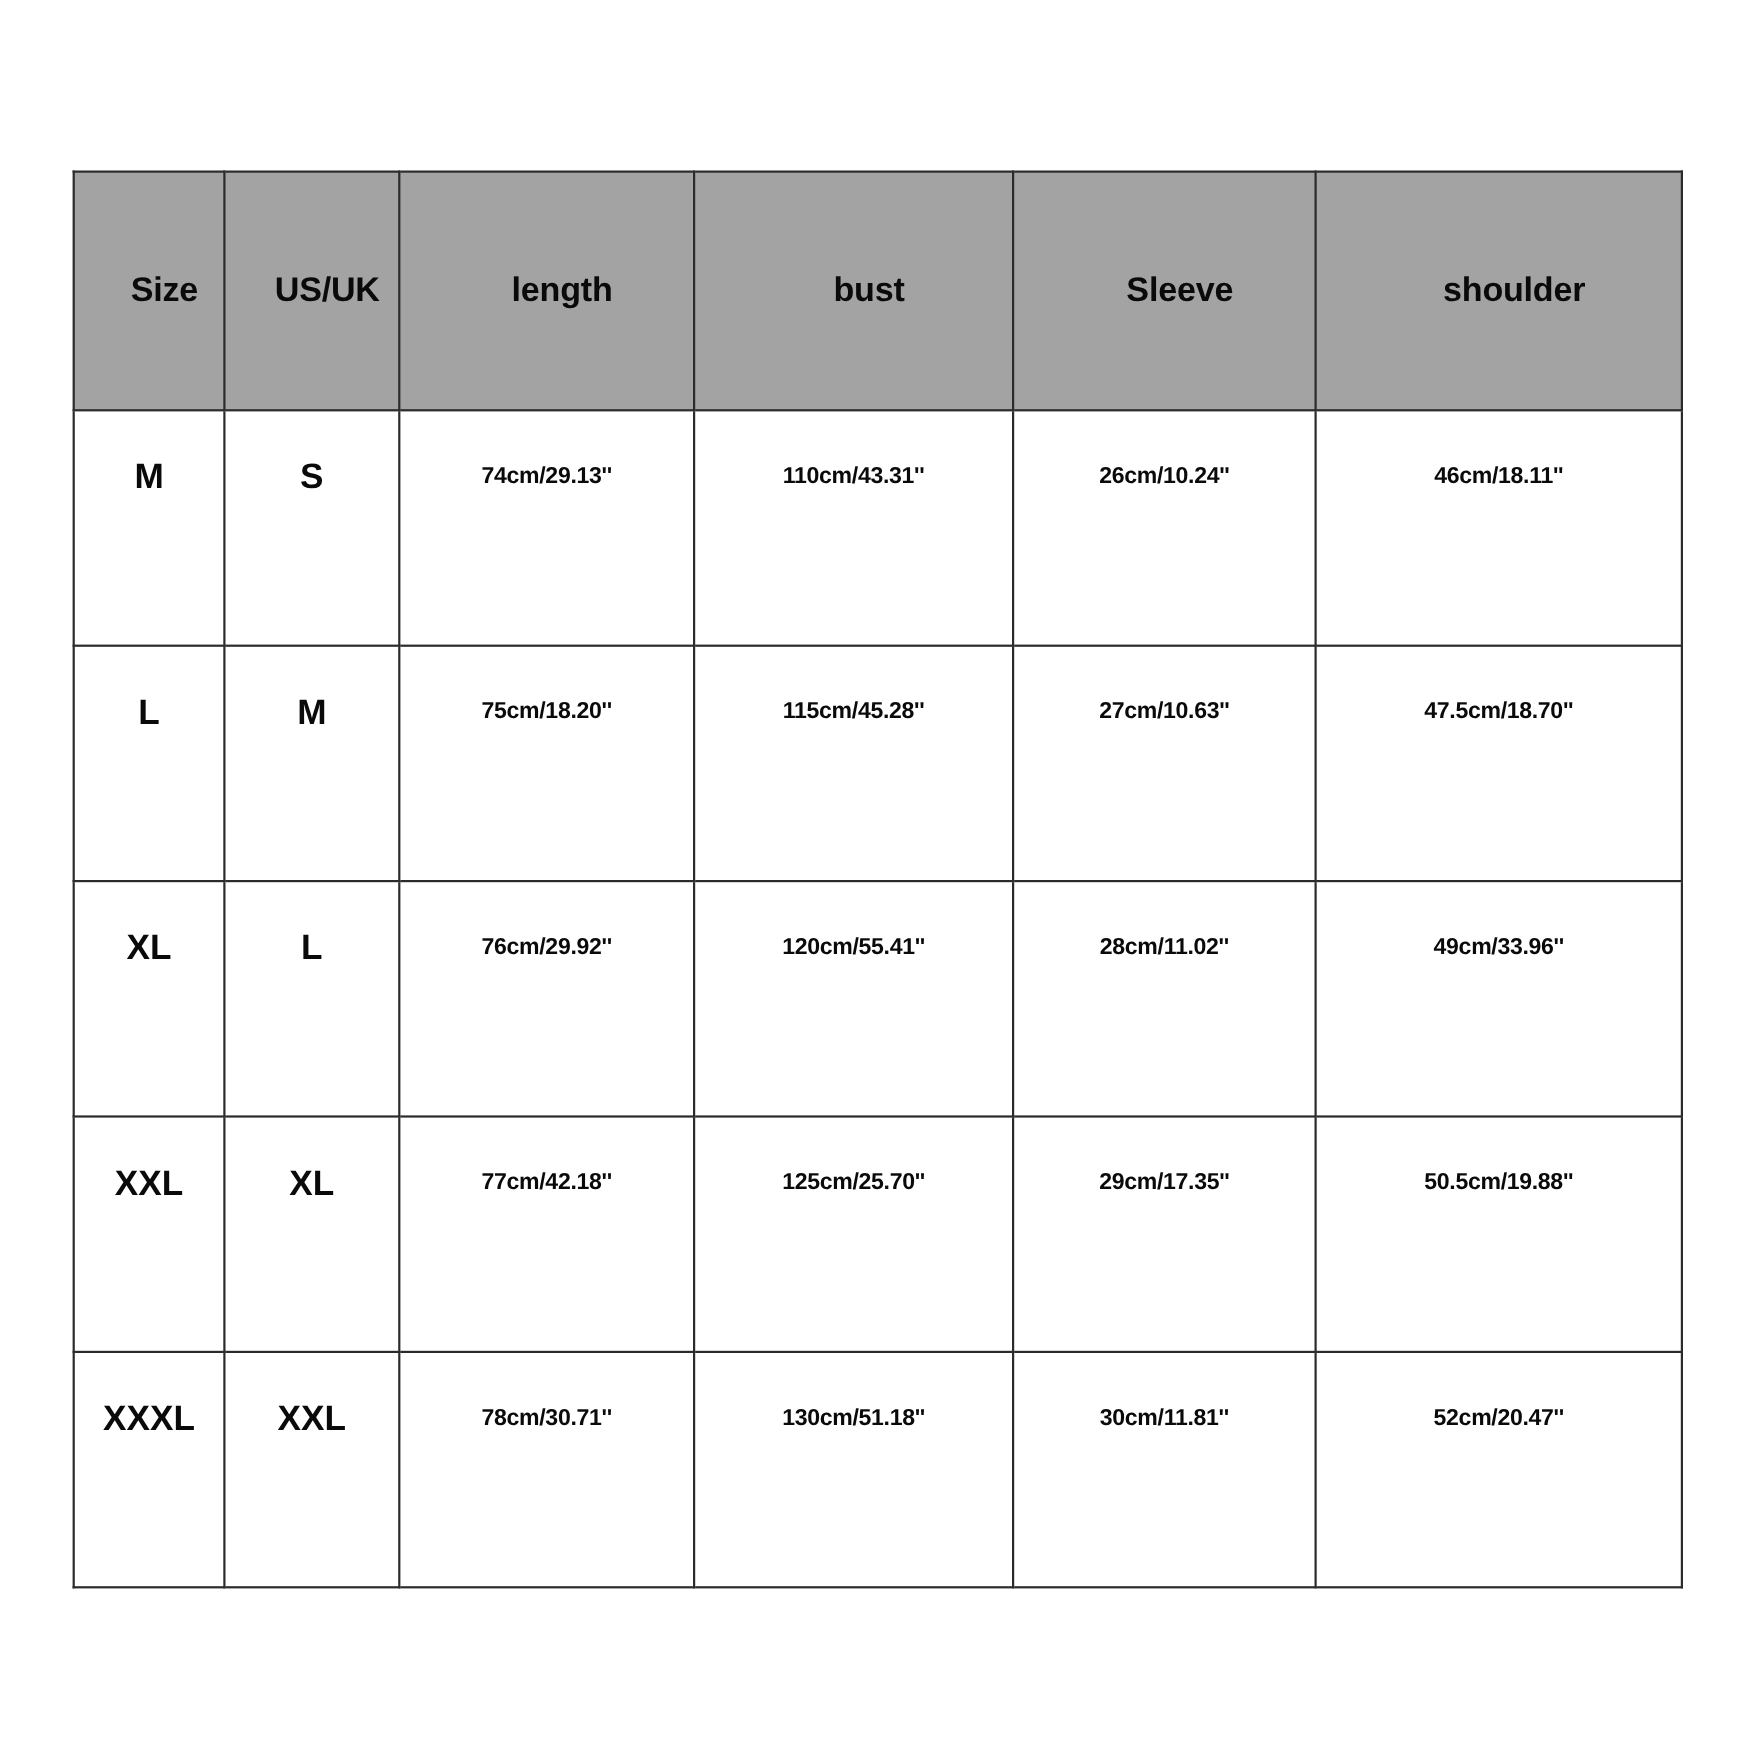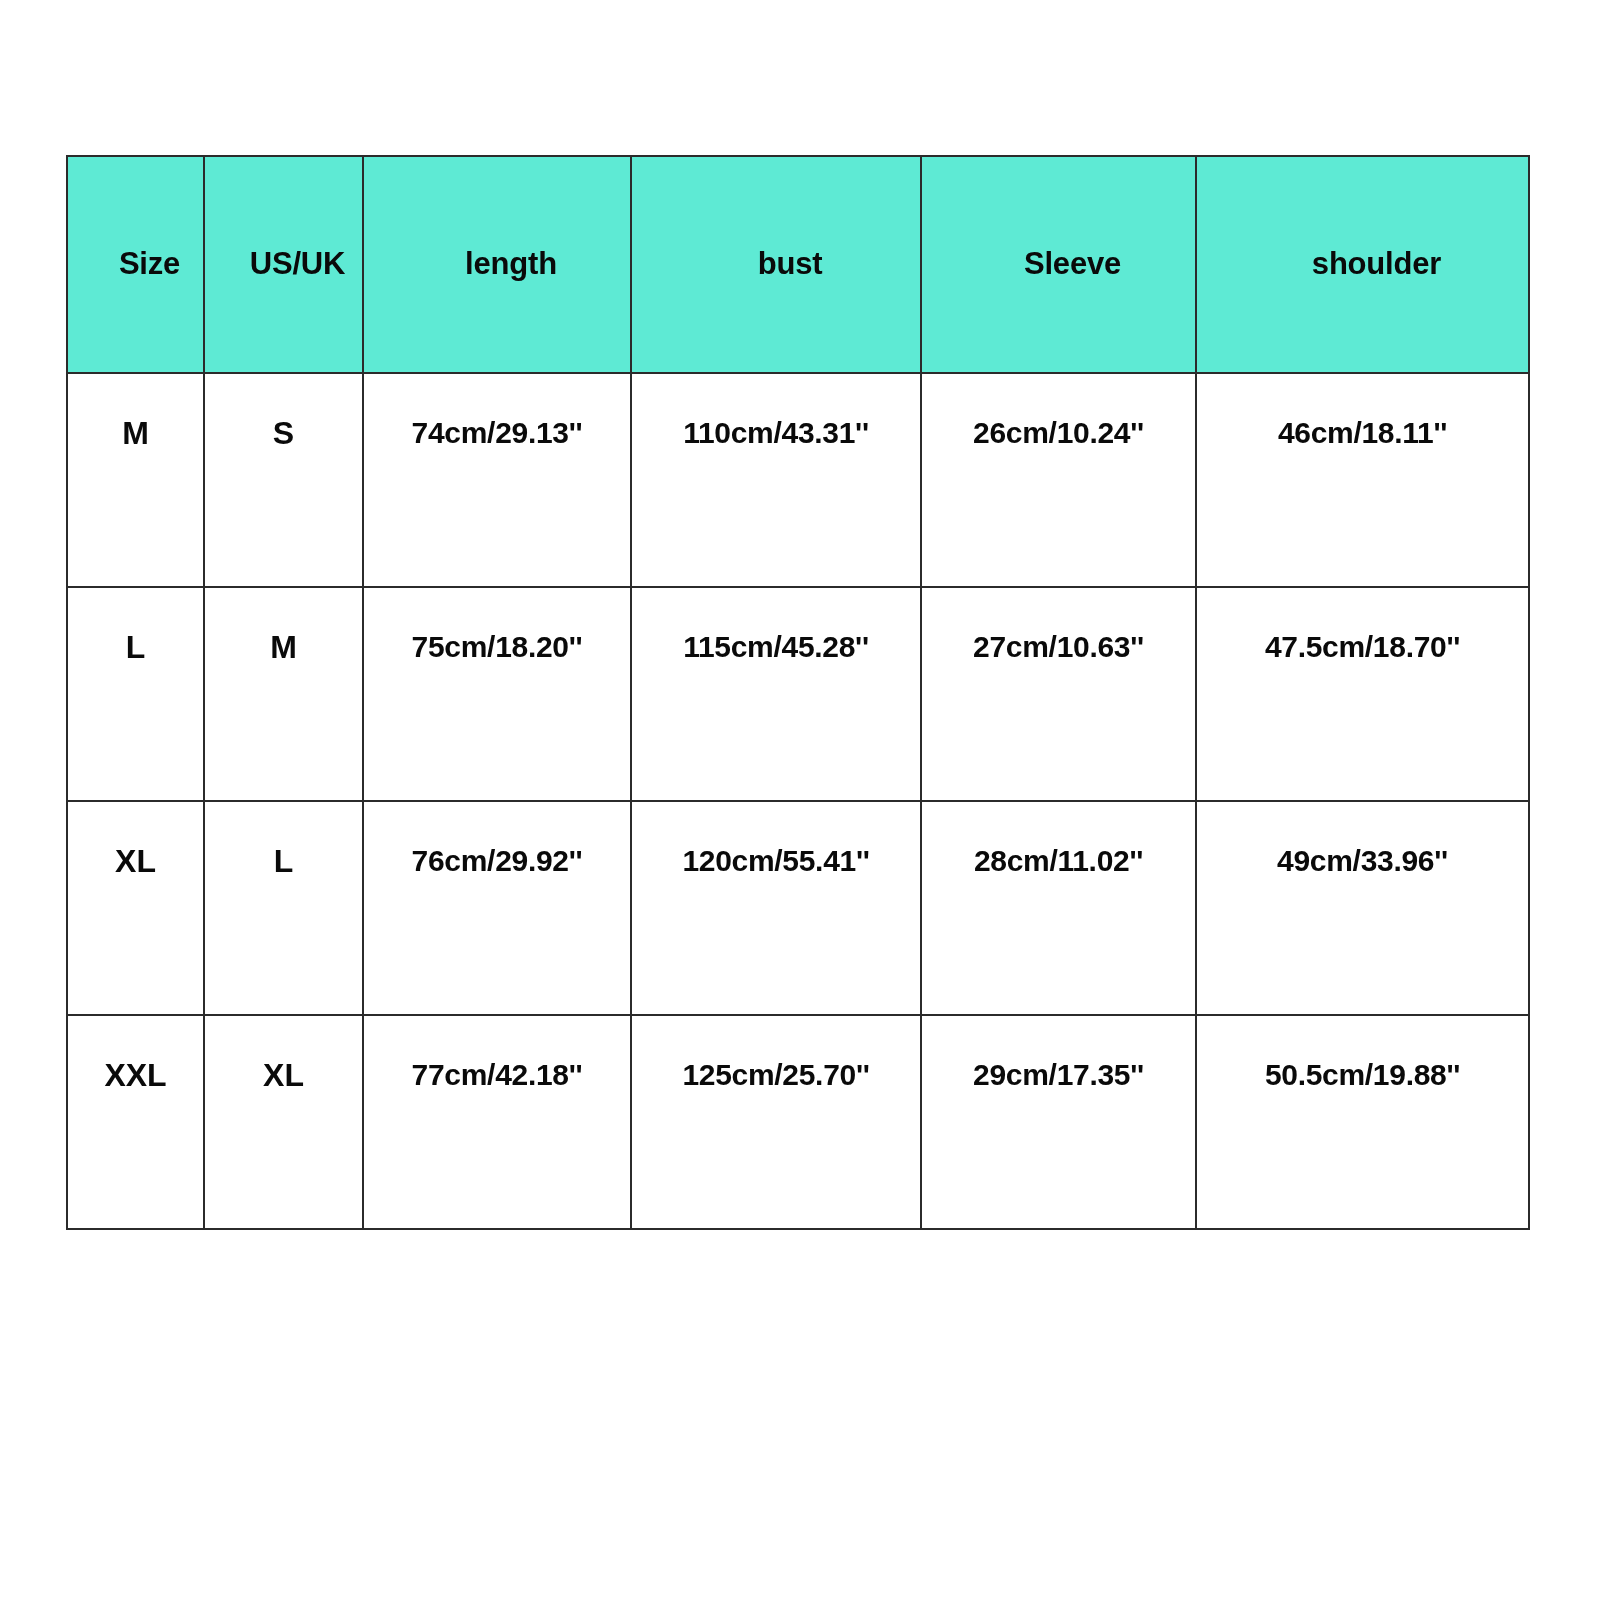--- a/index.html
+++ b/index.html
@@ -36,34 +36,34 @@
   .size-table td {
     border: 2px solid #2b2b2b;
     text-align: center;
     color: #0a0a0a;
     font-weight: bold;
     padding: 0;
   }
 
   
   .size-table thead th {
-    background: #5eead4;
+    background: #a3a3a3;
     height: 213px;
     font-size: 31px;
     letter-spacing: -0.2px;
     vertical-align: middle;
     padding-bottom: 2px;
     padding-left: 28px;
   }
 
   
   .size-table tbody td {
     background: #ffffff;
     height: 212px;
-    font-size: 30px;
+    font-size: 21px;
     letter-spacing: -0.3px;
     vertical-align: middle;
   }
 
   .size-table tbody td.size-cell,
   .size-table tbody td.usuk-cell {
     font-size: 32px;
     letter-spacing: 0px;
   }
 
@@ -207,17 +207,37 @@
           <span class="cell-text">125cm/25.70''</span>
         </td>
         <td>
           <span class="cell-text">29cm/17.35''</span>
         </td>
         <td>
           <span class="cell-text">50.5cm/19.88''</span>
         </td>
       </tr>
 
+      <tr>
+        <td class="size-cell">
+          <span class="cell-text">XXXL</span>
+        </td>
+        <td class="usuk-cell">
+          <span class="cell-text">XXL</span>
+        </td>
+        <td>
+          <span class="cell-text">78cm/30.71''</span>
+        </td>
+        <td>
+          <span class="cell-text">130cm/51.18''</span>
+        </td>
+        <td>
+          <span class="cell-text">30cm/11.81''</span>
+        </td>
+        <td>
+          <span class="cell-text">52cm/20.47''</span>
+        </td>
+      </tr>
 
     </tbody>
   </table>
 
 </div>
 
 </body></html>

